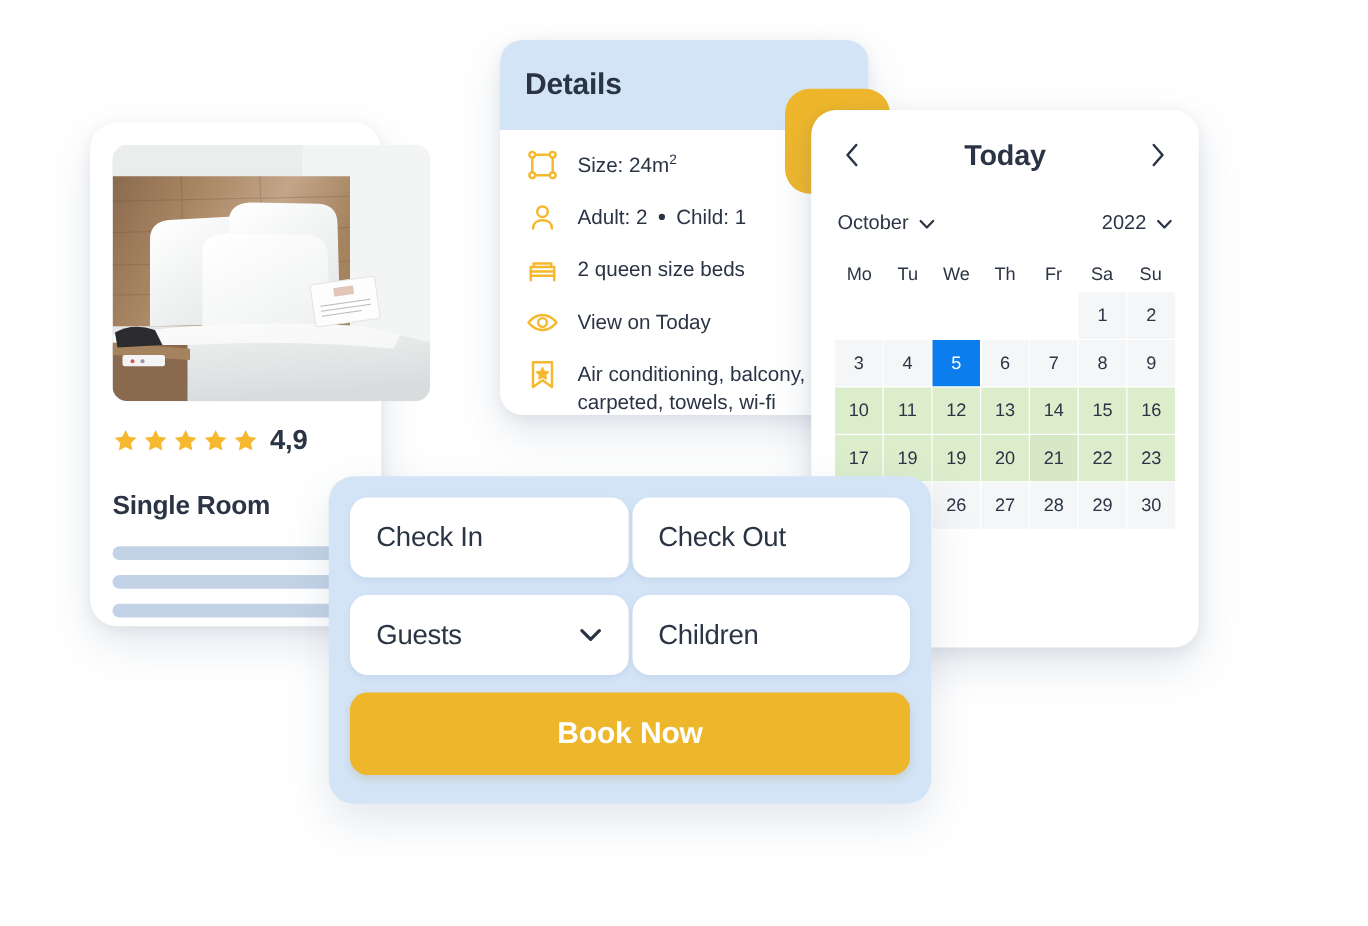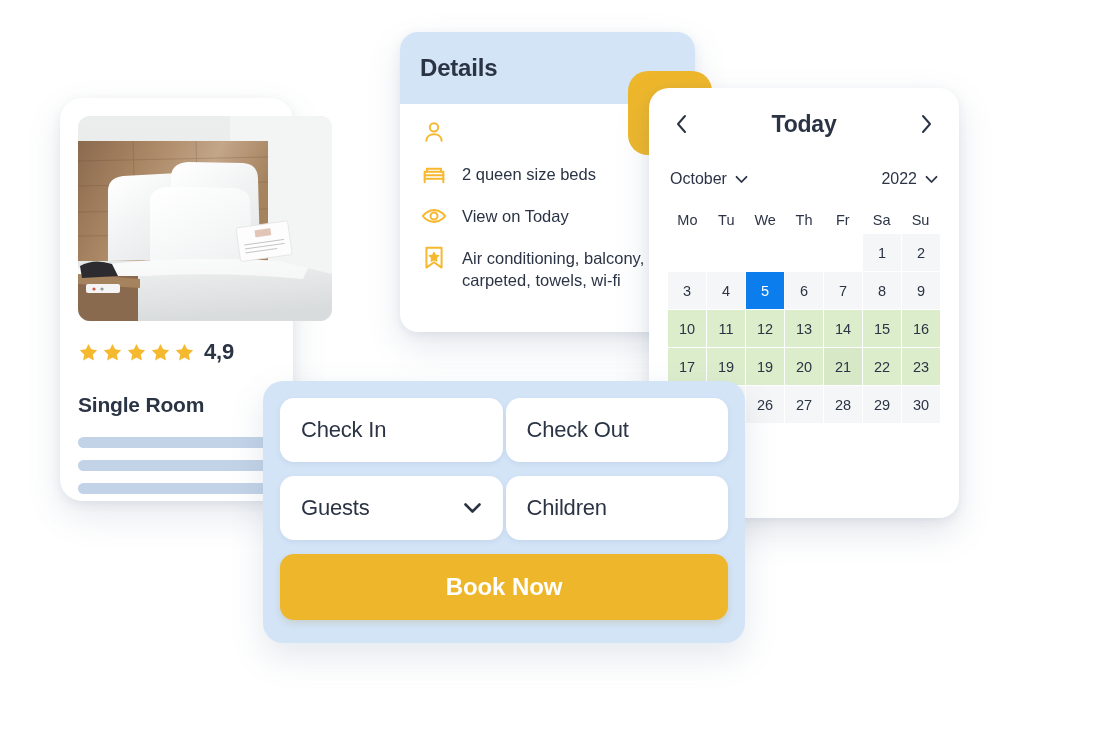--- a/index.html
+++ b/index.html
@@ -15,21 +15,21 @@
   #stage {
     position: relative;
     width: 1094px;
     height: 741px;
     background: #ffffff;
   }
 
   
   #room-card {
     position: absolute;
-    left: 60px;
+    left: 72px;
     top: 98px;
     width: 233px;
     height: 403px;
     background: #ffffff;
     border-radius: 22px;
     box-shadow: 0 14px 34px rgba(90,110,140,0.16), 0 3px 10px rgba(90,110,140,0.10);
     padding: 18px 18px 0 18px;
     z-index: 1;
   }
 
@@ -379,28 +379,41 @@
     </div>
   </div>
 
   <div id="details-card">
     <div id="details-header">
       <span id="details-title">Details</span>
     </div>
 
     <div id="details-list">
 
+      <div class="detail-row">
+        <svg class="detail-icon" viewBox="0 0 24 24">
+          <g fill="none" stroke="#f5b82e" stroke-width="1.7" stroke-linecap="round">
+            <circle cx="5" cy="5" r="2"></circle>
+              <circle cx="19" cy="5" r="2"></circle>
+            <circle cx="5" cy="19" r="2"></circle>
+              <circle cx="19" cy="19" r="2"></circle>
+            <path d="M7 5h10M7 19h10M5 7v10M19 7v10"></path>
+          </g>
+        </svg>
+        <span class="detail-text"><span>Size: 24m</span><span class="sup">2</span></span>
+      </div>
 
       <div class="detail-row">
         <svg class="detail-icon" viewBox="0 0 24 24">
           <g fill="none" stroke="#f5b82e" stroke-width="1.7" stroke-linecap="round">
             <circle cx="12" cy="8" r="3.6"></circle>
             <path d="M5.5 19.5c0-3.6 2.9-5.6 6.5-5.6s6.5 2 6.5 5.6"></path>
           </g>
         </svg>
+        <span class="detail-text"><span>Adult: 2</span><span class="dot-sep"></span><span>Child: 1</span></span>
       </div>
 
       <div class="detail-row">
         <svg class="detail-icon" viewBox="0 0 24 24">
           <g fill="none" stroke="#f5b82e" stroke-width="1.7" stroke-linecap="round">
             <path d="M4 10h16v6H4z"></path>
             <path d="M6 10V7.5h12V10"></path>
             <path d="M4 16v3M20 16v3M4 13h16"></path>
           </g>
         </svg>

